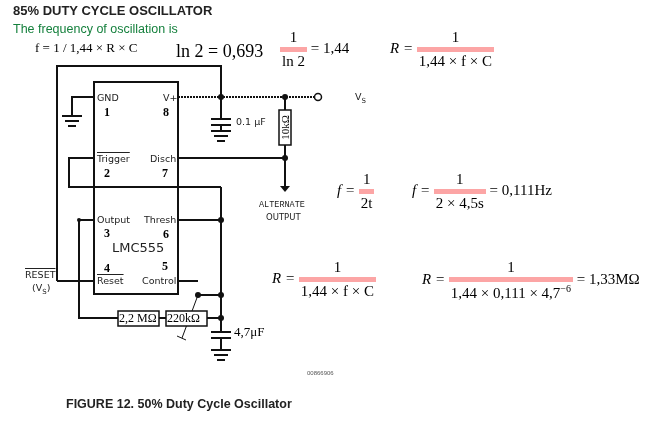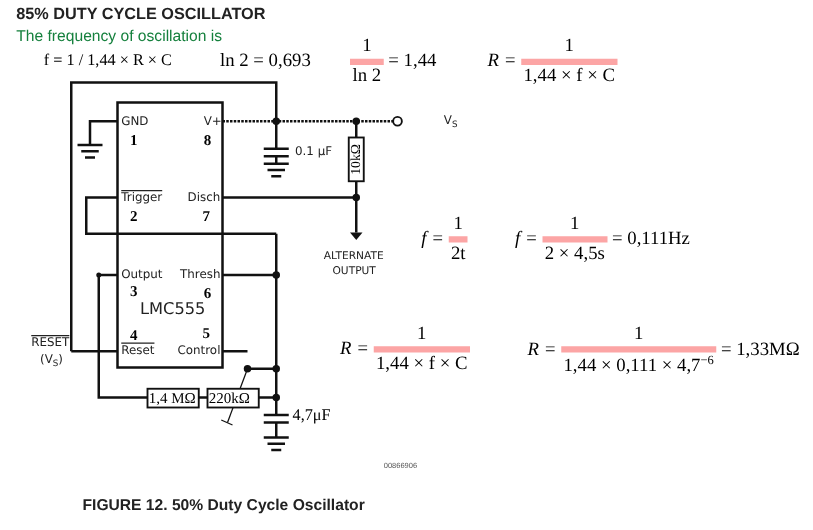--- a/index.html
+++ b/index.html
@@ -3,21 +3,21 @@
 <meta charset="utf-8">
 <style>
   html, body { margin:0; padding:0; background:#fff; }
   body { width:650px; height:424px; position:relative; overflow:hidden; font-family:"Liberation Sans", sans-serif; color:#000; }
   .abs { position:absolute; white-space:nowrap; }
   .title { left:13px; top:3px; font-size:13px; font-weight:bold; color:#222; }
   .subtitle { left:13px; top:22px; font-size:12.5px; color:#15803d; }
   .serif { font-family:"Liberation Serif", serif; }
   .formula1 { left:35px; top:40px; font-size:13px; }
   .formula1 b { font-weight:normal; }
-  .ln2 { left:176px; top:41px; font-size:15px; }
+  .ln2 { left:176px; top:41px; font-size:18px; }
   .frac { display:inline-flex; flex-direction:column; align-items:center; vertical-align:middle; line-height:1; }
   .frac .num { padding:0 2px 2px; }
   .frac .den { border-top:5px solid #fca5a5; padding:2px 2px 0; }
   .eq { font-family:"Liberation Serif", serif; font-size:15px; }
   .eq i { font-style:italic; }
   .pin { font-family:"DejaVu Sans", sans-serif; font-size:9.5px; color:#222; }
   .pinnum { font-family:"Liberation Serif", serif; font-weight:bold; font-size:12px; }
   .caption { left:66px; top:397px; font-size:12.5px; font-weight:bold; color:#222; }
   .docid { left:307px; top:370px; font-size:6px; color:#555; }
   svg { position:absolute; left:0; top:0; }
@@ -187,24 +187,24 @@
 <div class="abs pinnum" style="left:104px; top:261px;">4</div>
 <div class="abs pin" style="left:97px; top:275px; text-decoration:overline;">Reset</div>
 <div class="abs pinnum" style="left:162px; top:259px;">5</div>
 <div class="abs pin" style="left:142px; top:275px;">Control</div>
 
 <div class="abs pin" style="left:326px; top:91px;margin-left:29px;"><span>V</span><sub style="font-size:7px;">S</sub></div>
 
 <div class="abs pin" style="left:236px; top:116px;">0.1 μF</div>
 <div class="abs serif" style="left:279px; top:145px; font-size:11px; transform:rotate(-90deg); transform-origin:0 0; width:35px; text-align:center;">10kΩ</div>
 
-<div class="abs pin" style="left:259px; top:200px; font-size:8.5px;">ALTERNATE</div>
+<div class="abs pin" style="left:259px; top:200px; font-size:8.5px;font-family:Liberation Mono, monospace;">ALTERNATE</div>
 <div class="abs pin" style="left:266px; top:212px; font-size:8.5px;">OUTPUT</div>
 
 <div class="abs pin" style="left:25px; top:269px; text-decoration:overline;">RESET</div>
 <div class="abs pin" style="left:32px; top:282px;"><span>(V</span><sub style="font-size:7px;">S</sub><span>)</span></div>
 
-<div class="abs serif" style="left:119px; top:311px; font-size:12px;">1,4 MΩ</div>
+<div class="abs serif" style="left:119px; top:311px; font-size:12px;">2,2 MΩ</div>
 <div class="abs serif" style="left:167px; top:311px; font-size:12px;">220kΩ</div>
 <div class="abs serif" style="left:234px; top:324px; font-size:13px;">4,7μF</div>
 
 <div class="abs docid">00866906</div>
 <div class="abs caption">FIGURE 12. 50% Duty Cycle Oscillator</div>
 
 </body></html>

